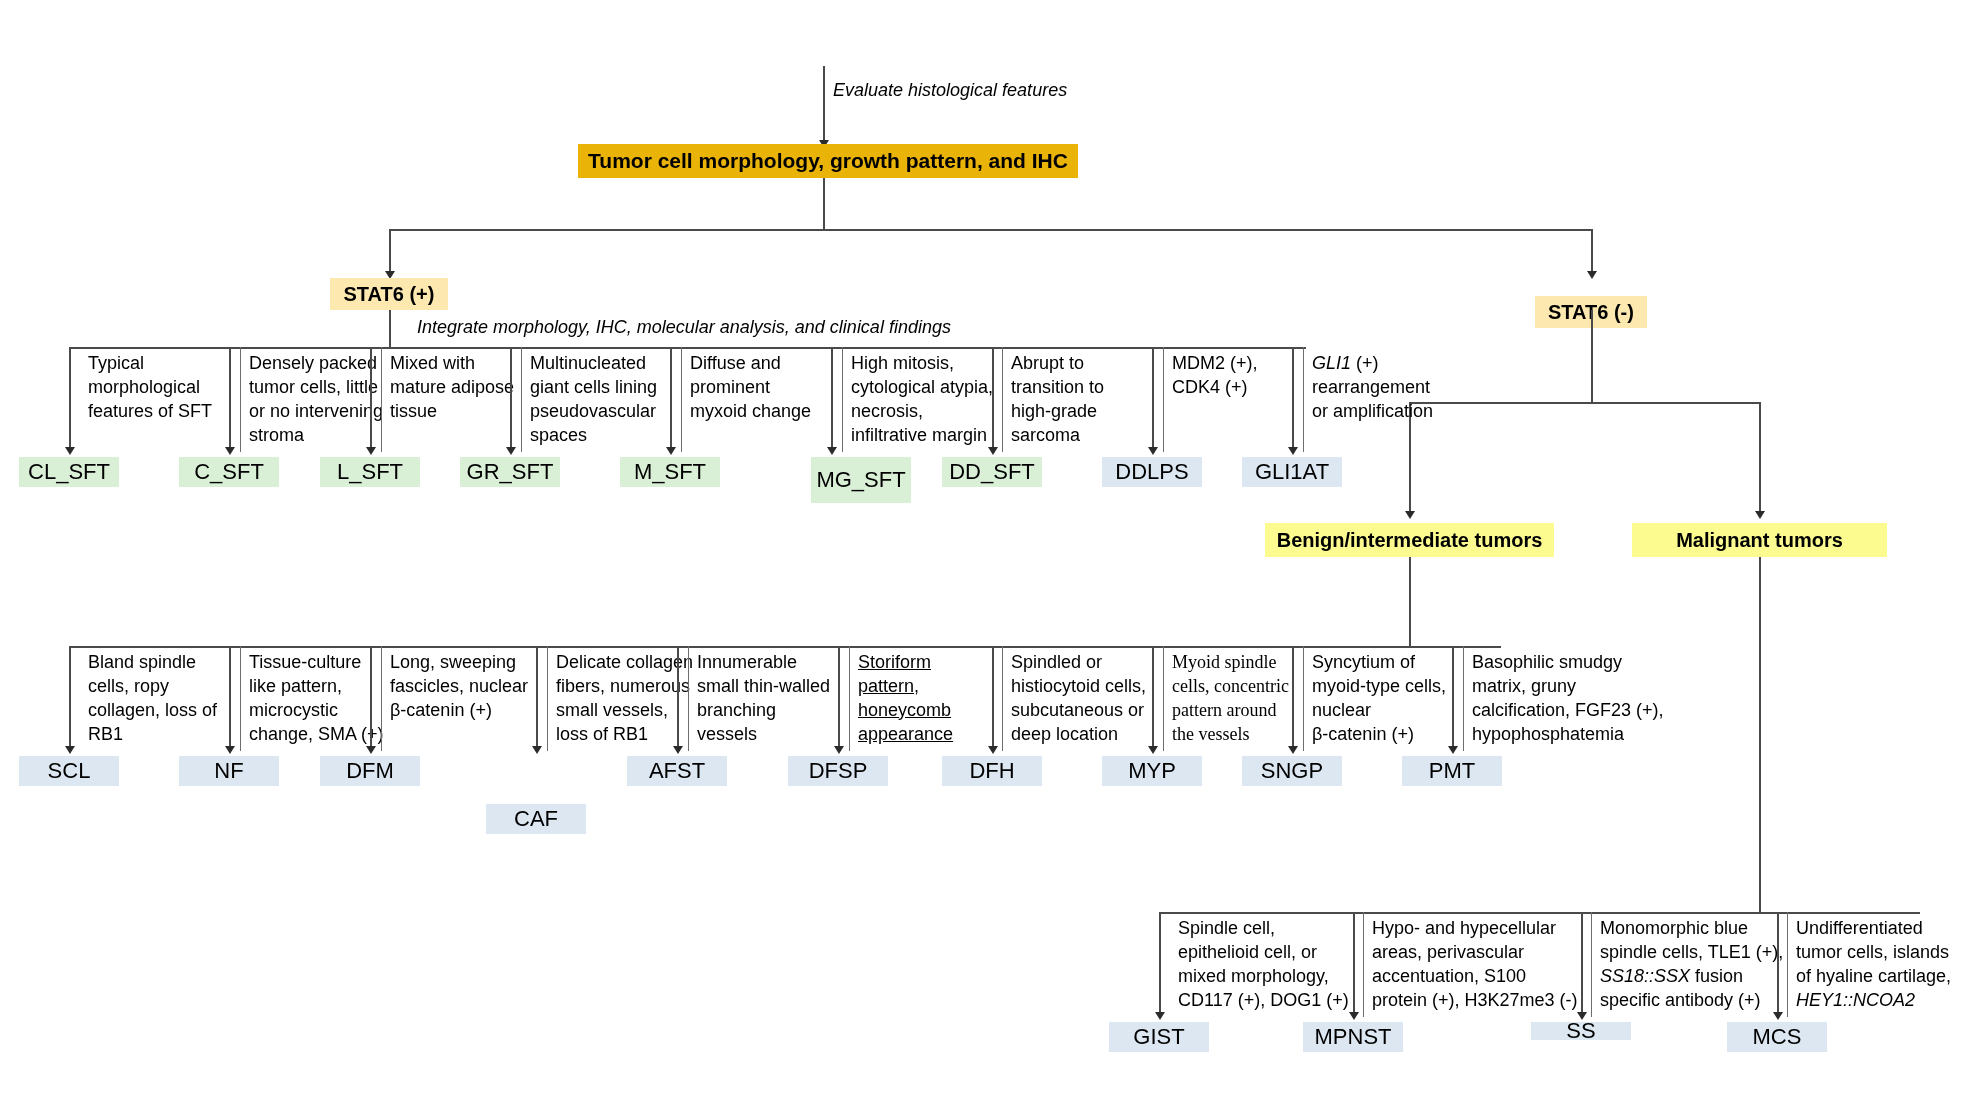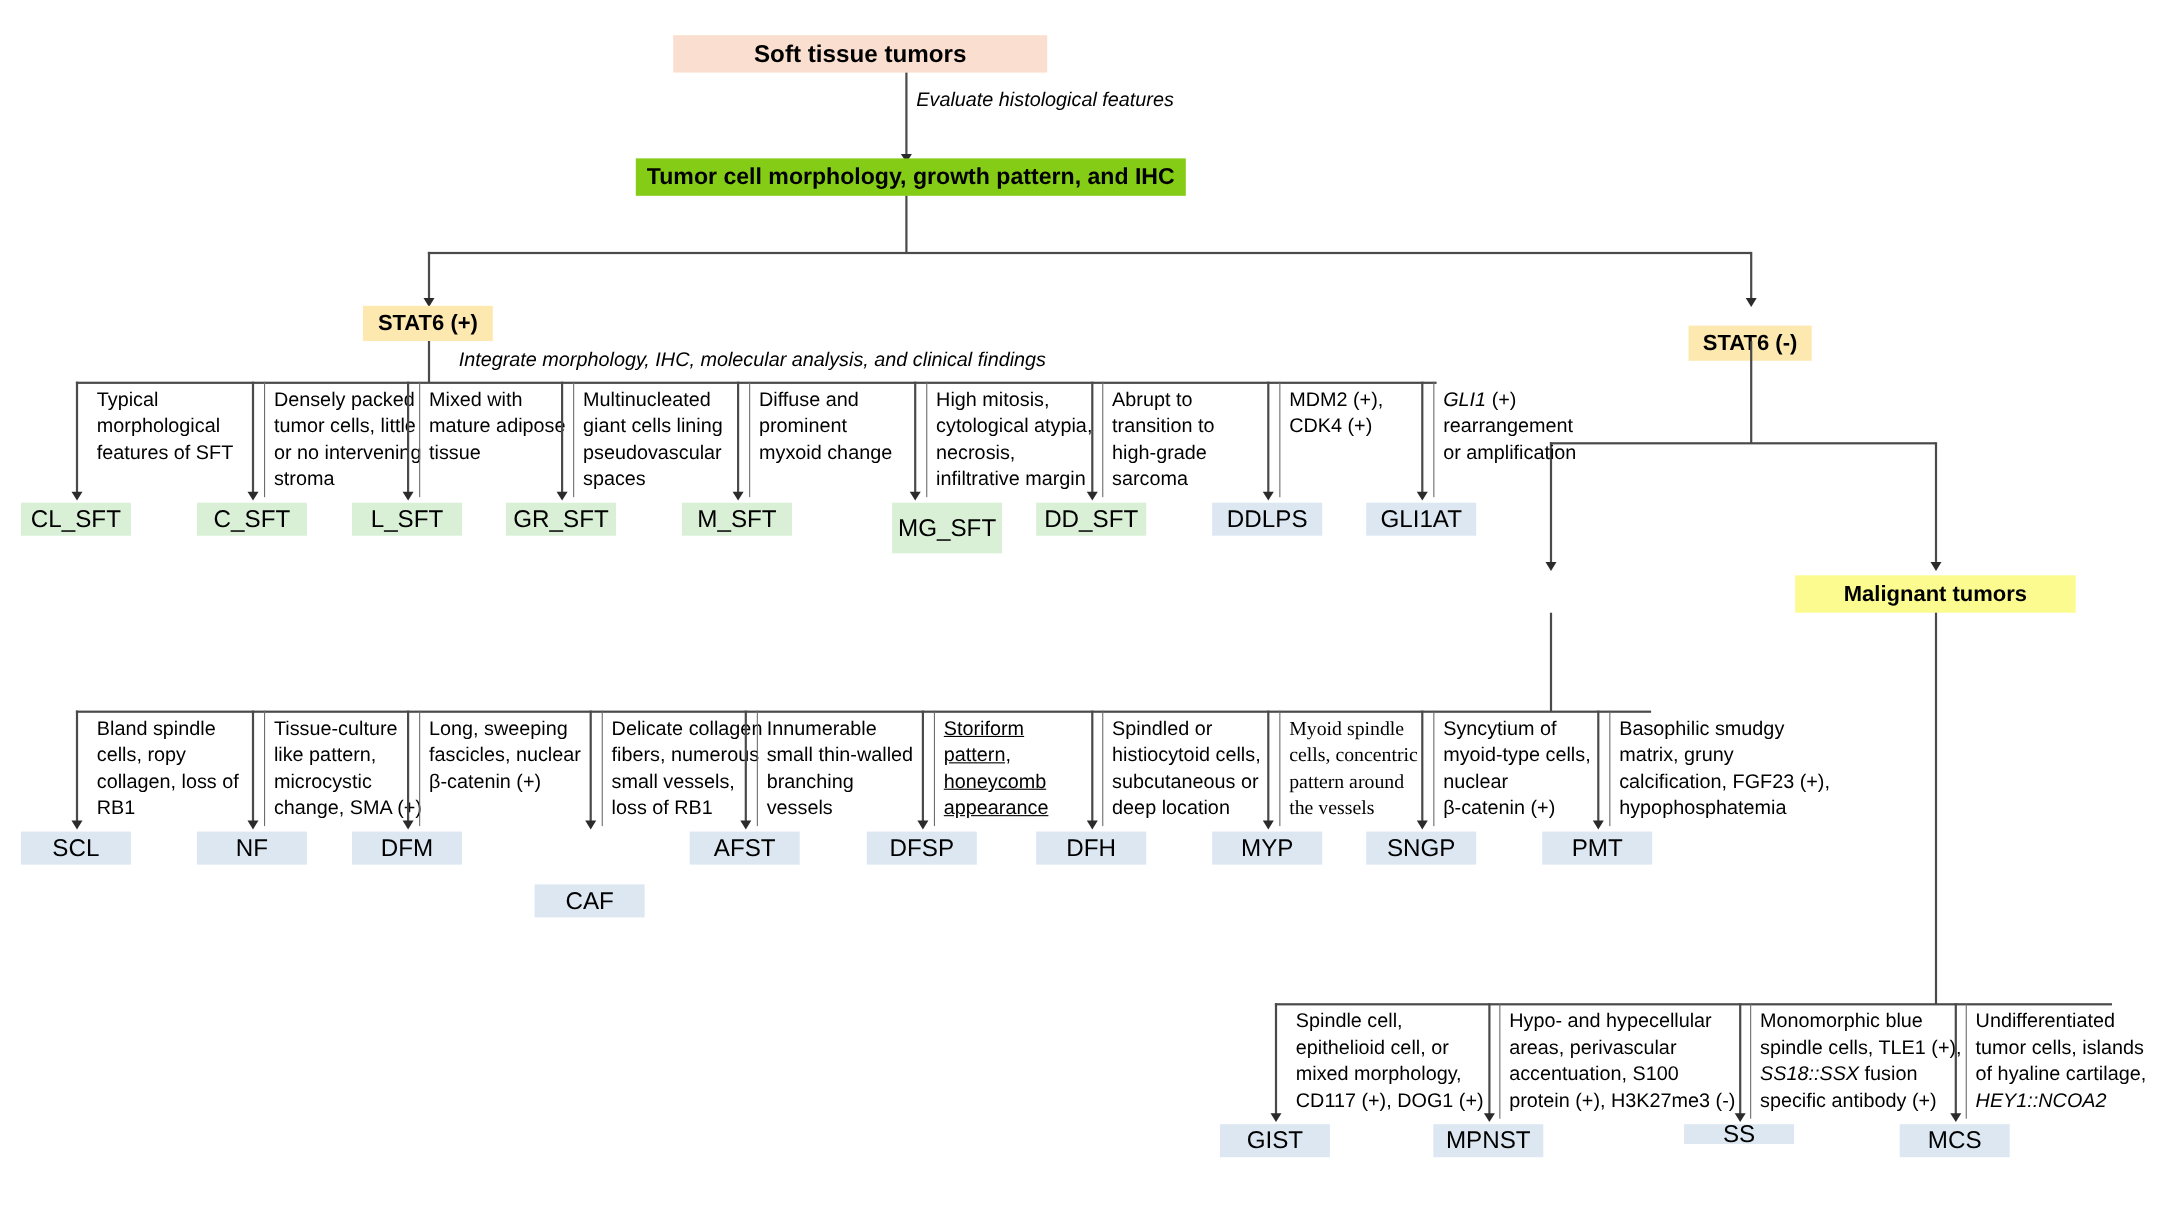--- a/index.html
+++ b/index.html
@@ -3,21 +3,21 @@
 <meta charset="utf-8">
 <style>
   html,body{margin:0;padding:0;background:#ffffff;}
   body{width:1978px;height:1112px;position:relative;overflow:hidden;
        font-family:"Liberation Sans","DejaVu Sans",sans-serif;color:#000;}
   #canvas{position:absolute;left:0;top:0;width:1978px;height:1112px;}
 
   .node{position:absolute;box-sizing:border-box;display:flex;align-items:center;
         justify-content:center;text-align:center;line-height:1.15;}
   .node.root{background:#fadfd0;font-weight:bold;font-size:22px;}
-  .node.green-hdr{background:#84cc16;font-weight:bold;font-size:21px;}
+  .node.green-hdr{background:#eab308;font-weight:bold;font-size:21px;}
   .node.yellow{background:#fde9b0;font-weight:bold;font-size:20px;}
   .node.yellow2{background:#fbfb8f;font-weight:bold;font-size:20px;}
   .leaf{position:absolute;box-sizing:border-box;display:flex;align-items:center;
         justify-content:center;text-align:center;font-size:22px;line-height:1;}
   .leaf.green{background:#d9f0d7;}
   .leaf.blue{background:#dce7f2;}
 
   .note{position:absolute;font-style:italic;font-size:18px;line-height:1.3;
         white-space:pre-line;}
   .desc{position:absolute;font-size:18px;line-height:1.33;text-align:left;
@@ -28,21 +28,20 @@
   .hline{position:absolute;background:#4a4a4a;height:1.5px;}
   .arrow{position:absolute;width:0;height:0;border-left:5px solid transparent;
          border-right:5px solid transparent;border-top:8px solid #2b2b2b;}
   .sep{position:absolute;background:#6d6d6d;width:1px;}
 </style>
 </head>
 <body>
 
 <div id="canvas">
 
-  <div class="node root" style="left:612px;top:32px;width:340px;height:34px;">Soft tissue tumors</div>
 
   <div class="vline" style="left:823px;top:66px;height:76px;"></div>
   <div class="arrow" style="left:819px;top:140px;"></div>
   <div class="note" style="left:833px;top:79px;">Evaluate histological features</div>
 
   <div class="node green-hdr" style="left:578px;top:144px;width:500px;height:34px;">Tumor cell morphology, growth pattern, and IHC</div>
 
   <div class="vline" style="left:823px;top:178px;height:52px;"></div>
   <div class="hline" style="left:389px;top:229px;width:1203px;"></div>
   <div class="vline" style="left:389px;top:229px;height:44px;"></div>
@@ -105,20 +104,21 @@
       <div class="arrow" style="left: 988px; top: 447px;"></div>
       <div class="leaf green" style="left: 942px; top: 457px; width: 100px; height: 30px;">DD_SFT</div>
       <div class="vline" style="left: 1152px; top: 347px; height: 101px;"></div>
       <div class="arrow" style="left: 1148px; top: 447px;"></div>
       <div class="leaf blue" style="left: 1102px; top: 457px; width: 100px; height: 30px;">DDLPS</div>
       <div class="vline" style="left: 1292px; top: 347px; height: 101px;"></div>
       <div class="arrow" style="left: 1288px; top: 447px;"></div>
       <div class="leaf blue" style="left: 1242px; top: 457px; width: 100px; height: 30px;">GLI1AT</div>
     </div>
 
+  <div class="node yellow2" style="left:1265px;top:523px;width:289px;height:34px;">Benign/intermediate tumors</div>
   <div class="node yellow2" style="left:1632px;top:523px;width:255px;height:34px;">Malignant tumors</div>
 
   <div class="vline" style="left:1409px;top:557px;height:90px;"></div>
   <div class="hline" style="left:69px;top:646px;width:1432px;"></div>
 
   <div class="vline" style="left:1759px;top:557px;height:356px;"></div>
   <div class="hline" style="left:1159px;top:912px;width:761px;"></div>
 
   <div id="benign-descs">
       <div class="desc" style="left: 88px; top: 651px; width: 150px;">Bland spindle<br>cells, ropy<br>collagen, loss of<br>RB1</div>

